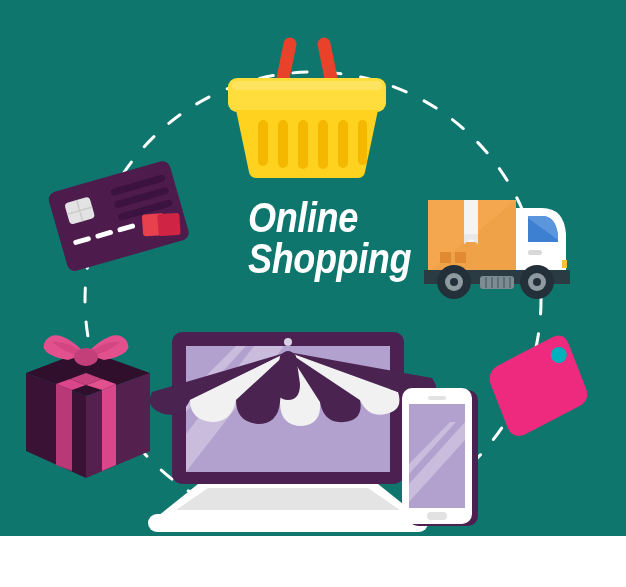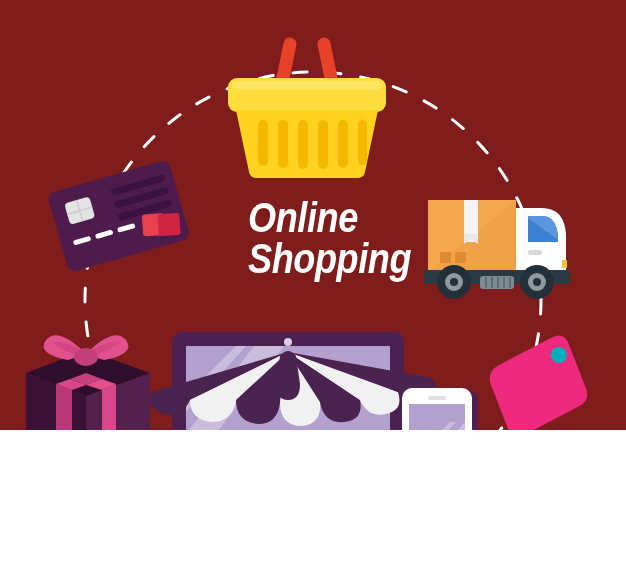--- a/index.html
+++ b/index.html
@@ -3,23 +3,23 @@
 <meta charset="utf-8">
 <style>
   html, body {
     margin: 0;
     padding: 0;
     background: #ffffff;
   }
   #poster {
     position: relative;
     width: 626px;
-    height: 430px;
+    height: 536px;
     overflow: hidden;
-    background: #7f1d1d;
+    background: #0f766e;
     font-family: "Liberation Sans", sans-serif;
   }
   .abs { position: absolute; }
 
   
   #dashed-circle {
     left: 0; top: 0;
     width: 626px; height: 587px;
     pointer-events: none;
   }

